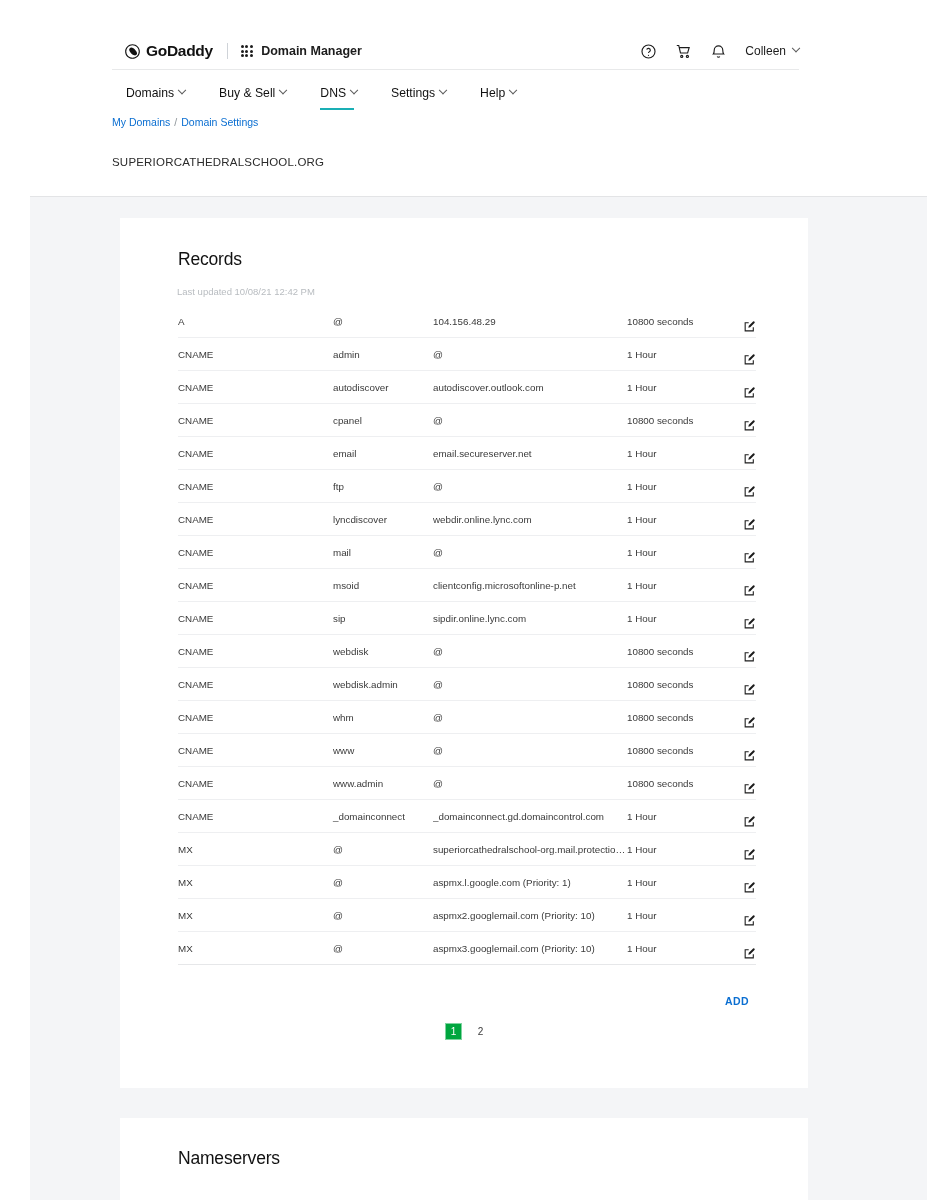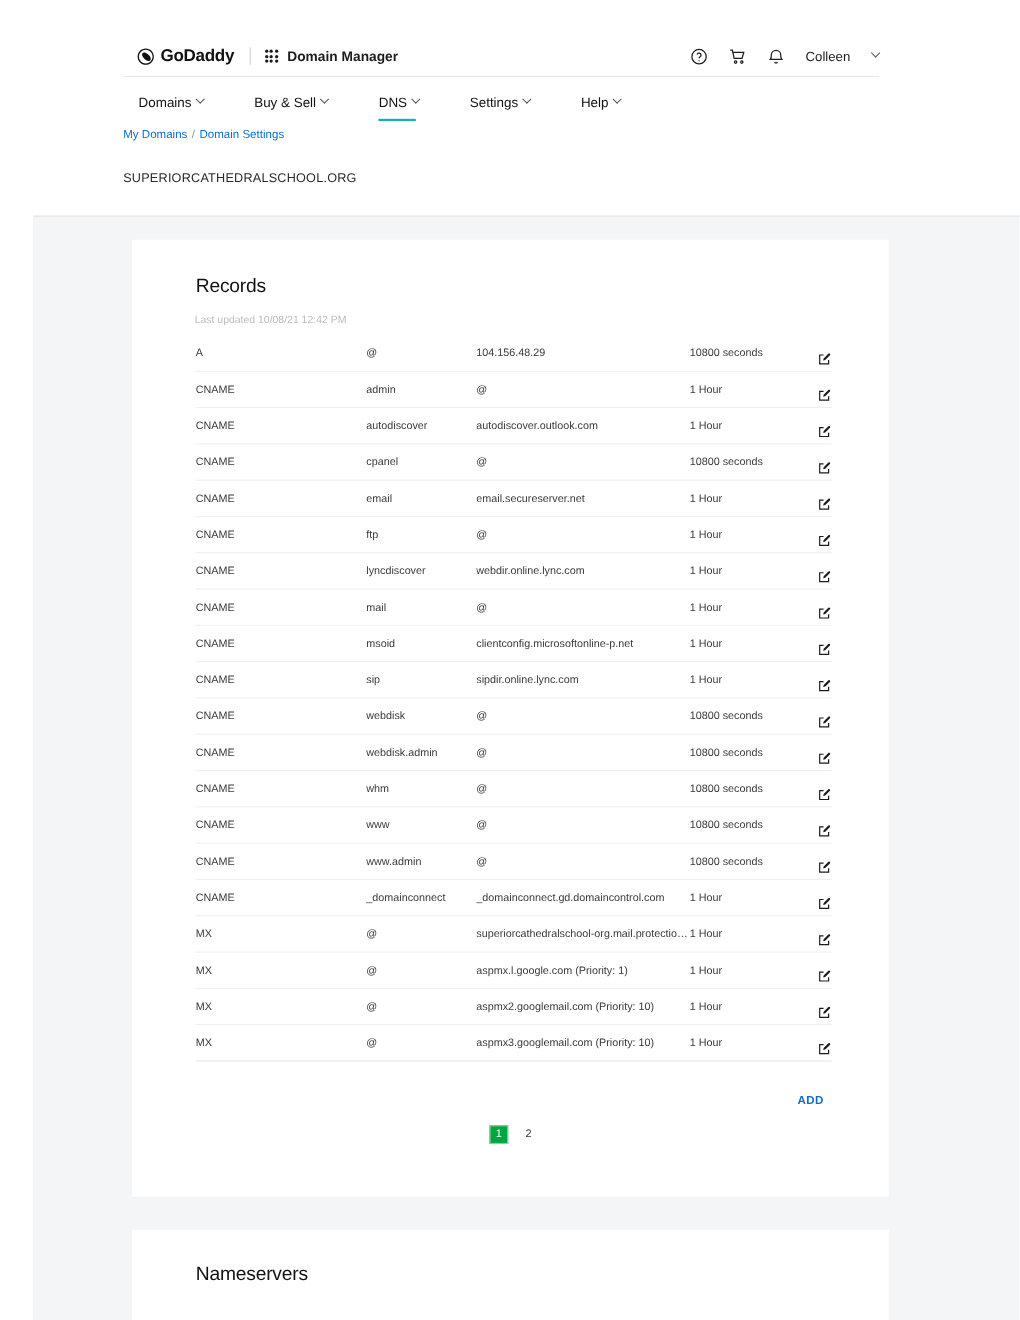--- a/index.html
+++ b/index.html
@@ -75,21 +75,21 @@
   .brand-right {
     margin-left: auto;
     display: flex;
     align-items: center;
     gap: 18px;
   }
   .icon-btn { width: 17px; height: 17px; display:block; }
   .user-menu {
     display: flex;
     align-items: center;
-    gap: 20px;
+    gap: 7px;
     font-size: 12px;
     color: #1c1c1c;
   }
   .caret {
     display:inline-block;
     width: 6px; height: 6px;
     border-right: 1.2px solid #5b5b5b;
     border-bottom: 1.2px solid #5b5b5b;
     transform: rotate(45deg) translate(-2px,-2px);
   }
@@ -101,21 +101,21 @@
     height: 1px;
     background: #e8e9ea;
   }
 
   
   .navtabs {
     position: absolute;
     top: 80px; left: 126px;
     display: flex;
     align-items: flex-end;
-    gap: 12px;
+    gap: 0;
   }
   .navtab {
     position: relative;
     display: flex;
     align-items: center;
     gap: 5px;
     padding: 0 22px 0 0;
     margin-right: 12px;
     font-size: 12.2px;
     color: #111111;

